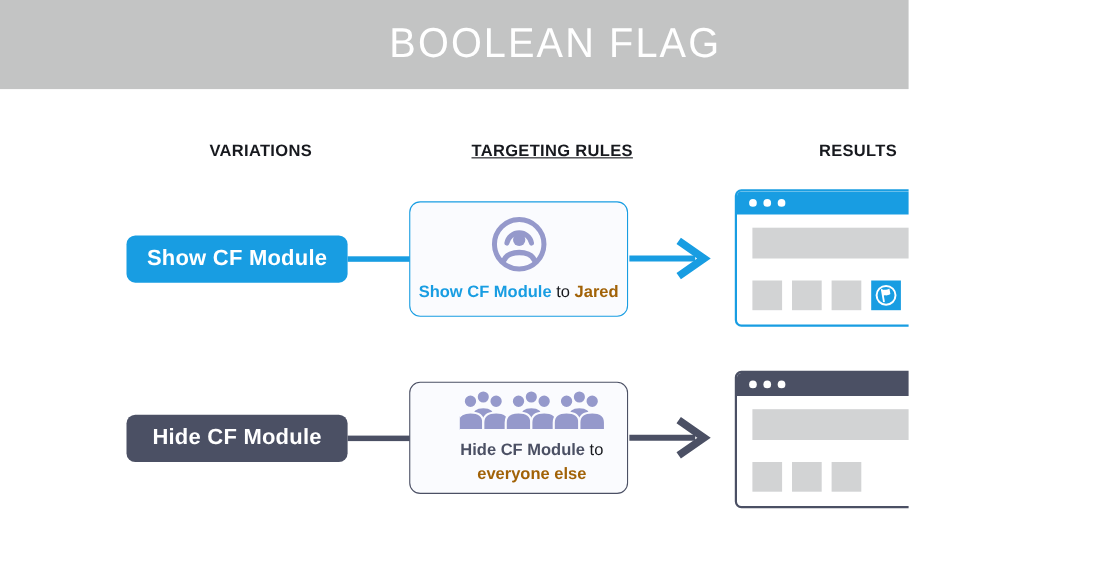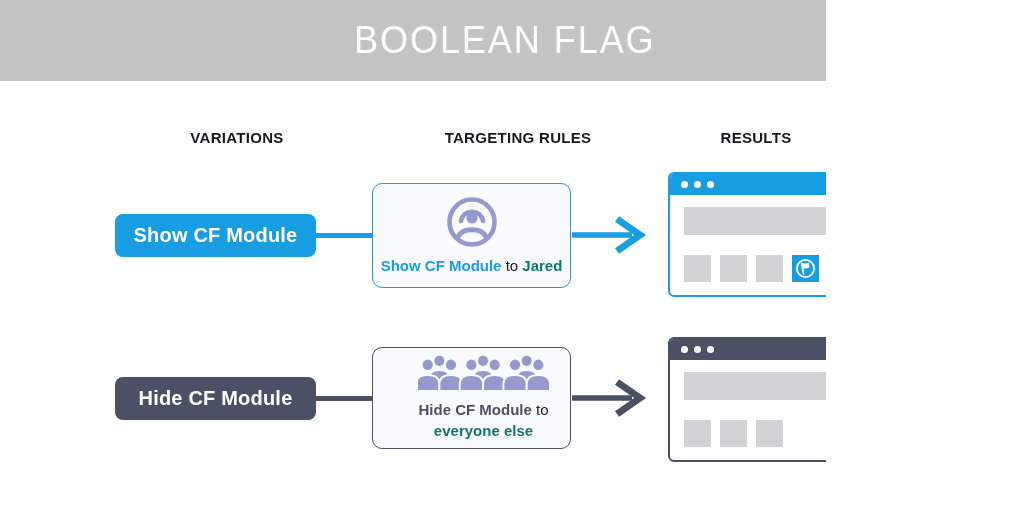--- a/index.html
+++ b/index.html
@@ -23,22 +23,22 @@
   .banner-title{
     color:#ffffff;font-size:38px;font-weight:300;letter-spacing:2px;margin:0;
     transform:scaleX(.95);
   }
   
   .colh{
     position:absolute;top:129px;transform:translateX(-50%);
     font-size:15px;font-weight:700;color:var(--ink);letter-spacing:.3px;white-space:nowrap;margin-left:28px;
   }
   .colh-variations{left:209px;}
-  .colh-targeting{left:490px;}
-  .colh-results{left:728px;}
+  .colh-targeting{left:474px;text-decoration:underline;}
+  .colh-results{left:752px;}
   
   .pill{
     position:absolute;left:115px;width:201px;height:43px;border-radius:8px;
     display:flex;align-items:center;justify-content:center;
     color:#fff;font-weight:700;font-size:20px;letter-spacing:.2px;
   }
   .pill-show{top:214px;background:var(--blue);}
   .pill-hide{top:377px;background:var(--dark);}
   
   .connector{position:absolute;left:316px;width:57px;height:5px;}
@@ -47,21 +47,21 @@
   
   .rulebox{
     position:absolute;left:372px;width:199px;border-radius:10px;background:var(--boxbg);
     box-sizing:border-box;display:flex;flex-direction:column;align-items:center;justify-content:center;
   }
   .rulebox-1{top:183px;height:105px;border:1.5px solid var(--blue);}
   .rulebox-2{top:347px;height:102px;border:1.5px solid var(--dark);padding-left:24px;}
   .rule-text{font-size:15px;color:var(--ink);text-align:center;line-height:1.4;margin-top:7px;}
   .rule-flag-blue{color:var(--blue);font-weight:700;}
   .rule-flag-dark{color:var(--dark);font-weight:700;}
-  .rule-audience{color:#0f766e;font-weight:700;text-align:center;}
+  .rule-audience{color:#a16207;font-weight:700;text-align:center;}
   
   .arrow{position:absolute;left:572px;width:76px;height:44px;}
   .arrow-1{top:213px;}
   .arrow-2{top:376px;}
   
   .browser{
     position:absolute;left:668px;width:190px;height:125px;border-radius:6px;
     background:#fff;box-sizing:border-box;overflow:hidden;
   }
   .browser-1{top:172px;border:2px solid var(--blue);}

